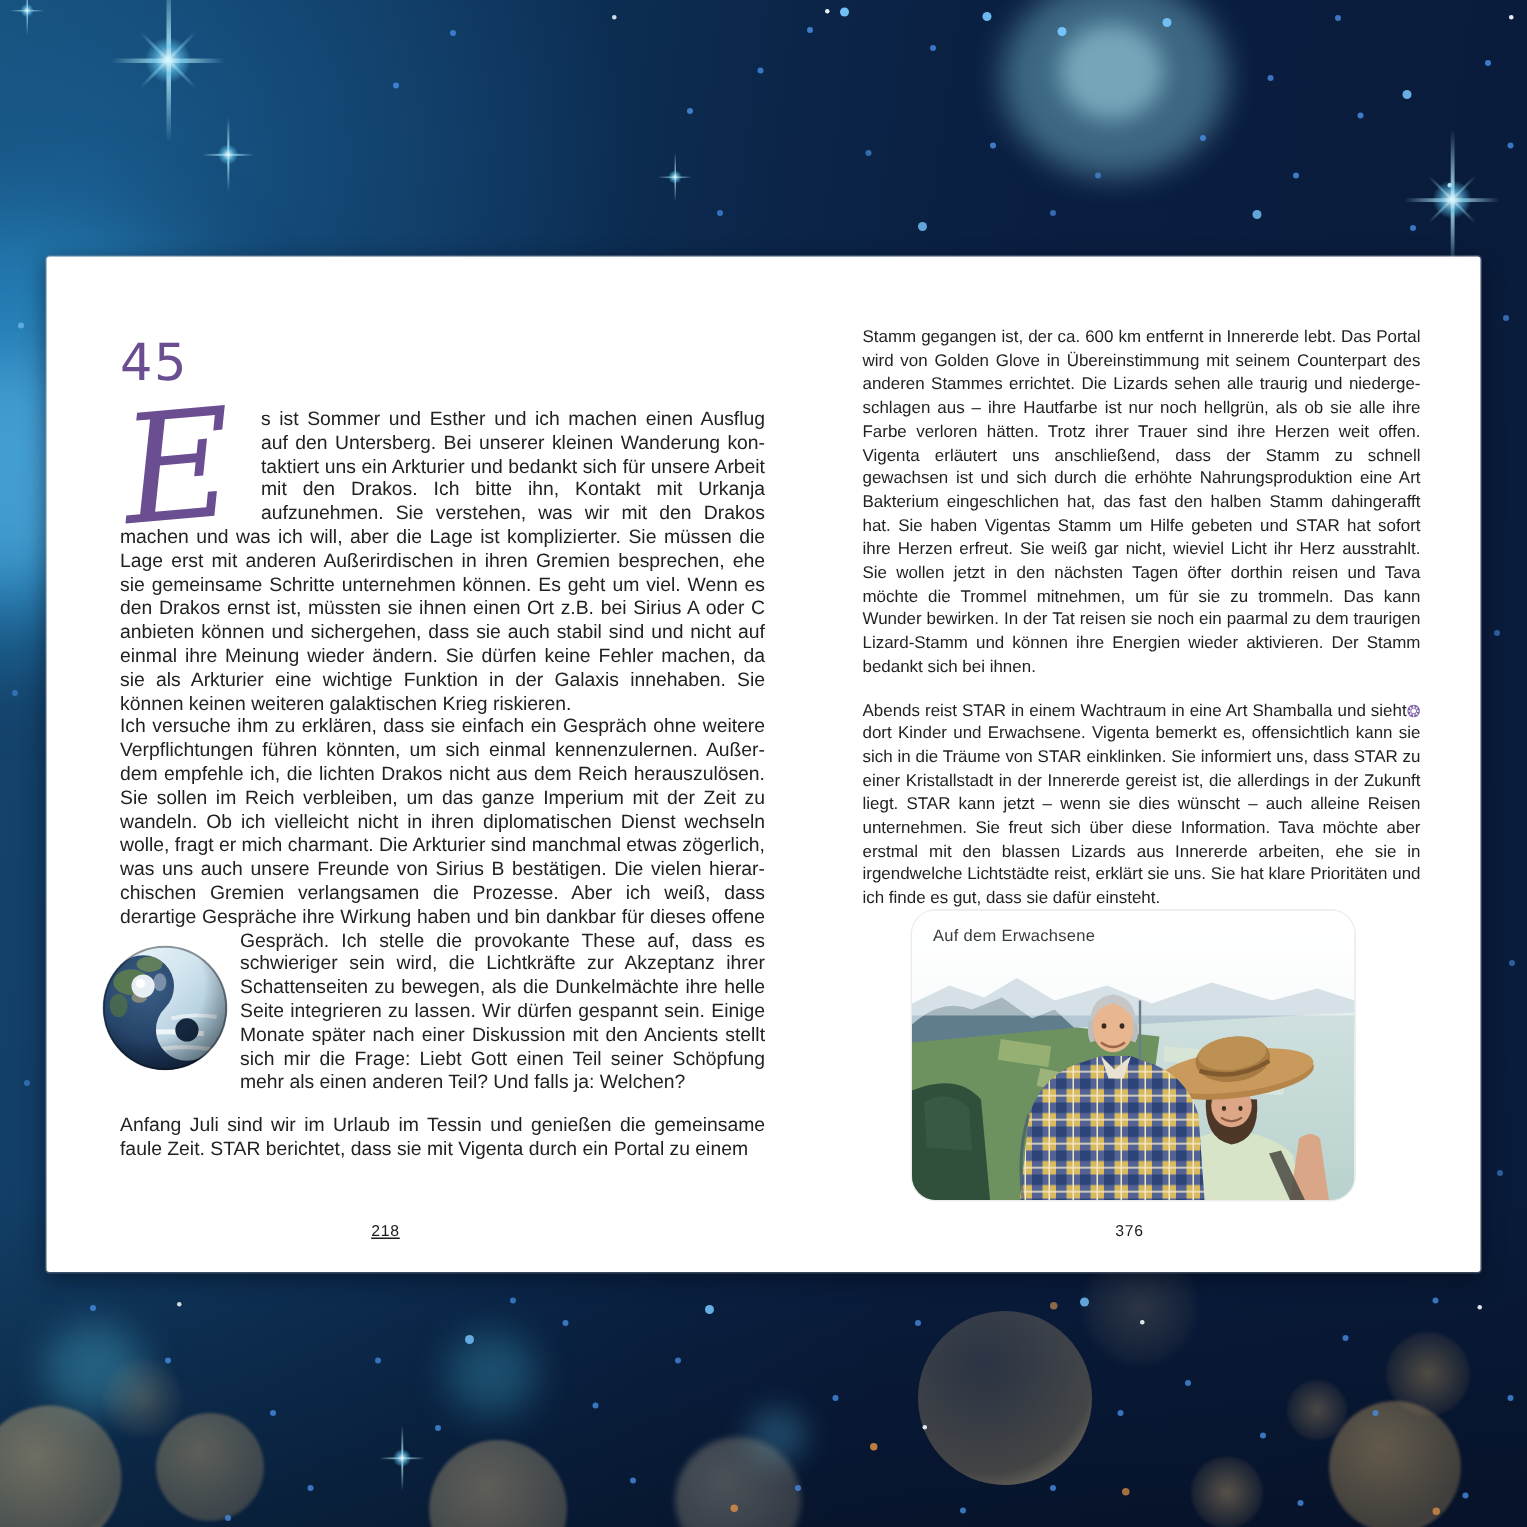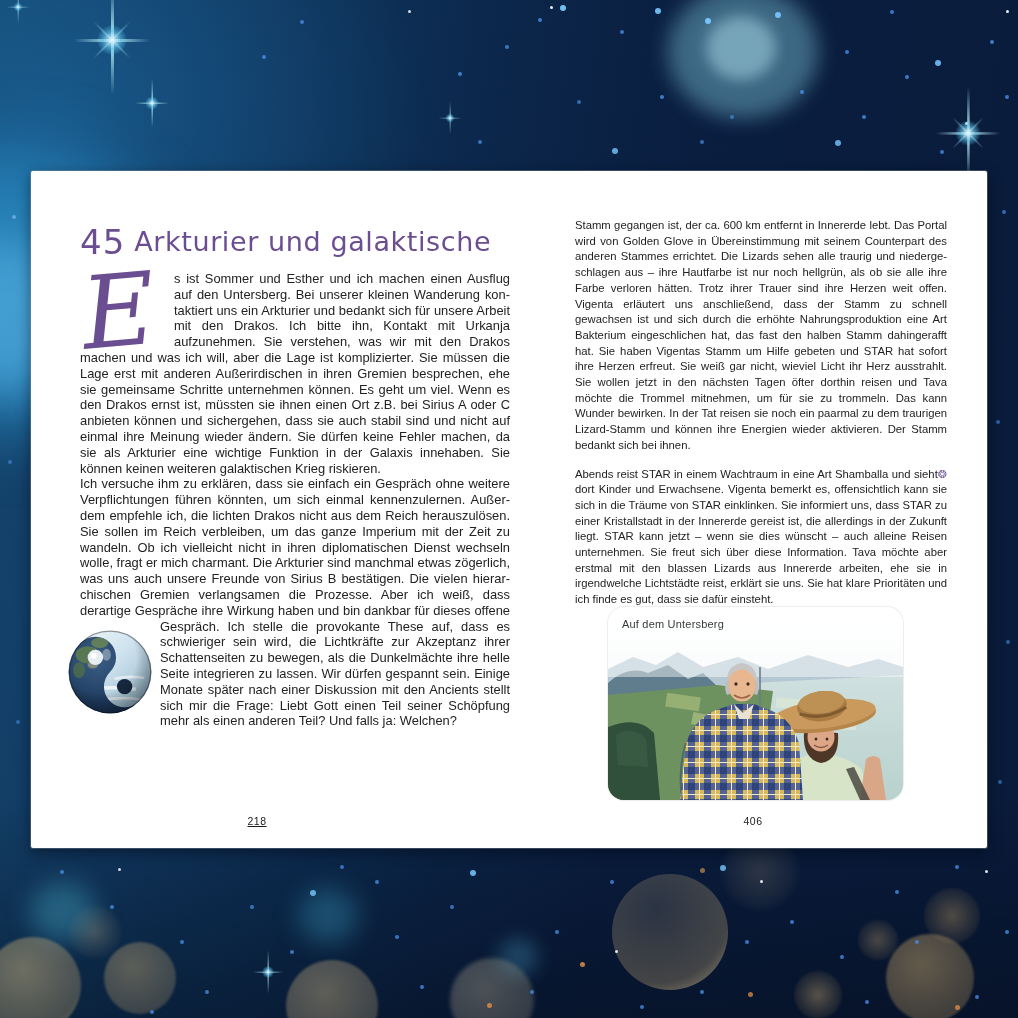--- a/index.html
+++ b/index.html
@@ -134,21 +134,21 @@
     <i class="h"></i>
     <b></b>
   </div>
 
 <div class="sheet">
 
   <div class="col col-left">
     <div class="chapter">
       <span class="ch-num">45</span>
       <span class="ch-title">
-        <span>Arkturier und galaktische</span><br>
+        <br>
       </span>
     </div>
     <p>
       <span class="dropcap">E</span><span>s ist Sommer und Esther und ich machen einen Ausflug auf den Untersberg. Bei unserer kleinen Wanderung kon­taktiert uns ein Arkturier und bedankt sich für unsere Arbeit mit den Drakos. Ich bitte ihn, Kontakt mit Urkanja aufzunehmen. Sie verstehen, was wir mit den Drakos machen und was ich will, aber die Lage ist komplizierter. Sie müssen die Lage erst mit anderen Außerirdischen in ihren Gremien besprechen, ehe sie gemeinsame Schritte unternehmen können. Es geht um viel. Wenn es den Drakos ernst ist, müssten sie ihnen einen Ort z.B. bei Sirius A oder C anbieten können und sichergehen, dass sie auch stabil sind und nicht auf einmal ihre Meinung wieder ändern. Sie dürfen keine Fehler machen, da sie als Arkturier eine wichtige Funktion in der Galaxis innehaben. Sie können keinen weiteren galaktischen Krieg riskieren.</span>
     </p>
     <p>
       <span class="indent">Ich versuche ihm zu erklären, dass sie einfach ein Gespräch ohne weitere Verpflichtungen führen könnten, um sich einmal kennenzulernen. Außer­dem empfehle ich, die lichten Drakos nicht aus dem Reich herauszulösen. Sie sollen im Reich verbleiben, um das ganze Imperium mit der Zeit zu wandeln. Ob ich vielleicht nicht in ihren diplomatischen Dienst wechseln wolle, fragt er mich charmant. Die Arkturier sind manchmal etwas zögerlich, was uns auch unsere Freunde von Sirius B bestätigen. Die vielen hierar­chischen Gremien verlangsamen die Prozesse. Aber ich weiß, dass derartige Gespräche ihre Wirkung haben und bin dankbar für dieses offene Gespräch.</span>
       <span class="yy-float">
         <svg width="86" height="100" viewBox="0 0 100 100">
           <defs>
@@ -184,20 +184,21 @@
           </g>
           <circle cx="33" cy="33" r="9" fill="#e6eef3"></circle>
           <circle cx="31" cy="31" r="3.5" fill="#ffffff"></circle>
           <circle cx="67" cy="67" r="9" fill="#16283f"></circle>
           <circle cx="50" cy="50" r="48" fill="url(#yyShade)"></circle>
           <circle cx="50" cy="50" r="47.5" fill="none" stroke="rgba(5,10,18,.4)" stroke-width="1.6"></circle>
         </svg>
       </span>
       <span>Ich stelle die provokante These auf, dass es schwieriger sein wird, die Lichtkräfte zur Akzeptanz ihrer Schattenseiten zu bewegen, als die Dunkelmächte ihre helle Seite inte­grieren zu lassen. Wir dürfen gespannt sein. Einige Monate später nach einer Diskussion mit den Ancients stellt sich mir die Frage: Liebt Gott einen Teil seiner Schöpfung mehr als einen anderen Teil? Und falls ja: Welchen?</span>
     </p>
+    <p class="p-gap">Anfang Juli sind wir im Urlaub im Tessin und genießen die gemeinsame faule Zeit. STAR berichtet, dass sie mit Vigenta durch ein Portal zu einem</p>
   </div>
 
   <div class="col col-right">
     <p>Stamm gegangen ist, der ca. 600 km entfernt in Innererde lebt. Das Portal wird von Golden Glove in Übereinstimmung mit seinem Counterpart des anderen Stammes errichtet. Die Lizards sehen alle traurig und niederge­schlagen aus – ihre Hautfarbe ist nur noch hellgrün, als ob sie alle ihre Farbe verloren hätten. Trotz ihrer Trauer sind ihre Herzen weit offen. Vigenta erläutert uns anschließend, dass der Stamm zu schnell gewachsen ist und sich durch die erhöhte Nahrungsproduktion eine Art Bakterium eingeschli­chen hat, das fast den halben Stamm dahingerafft hat. Sie haben Vigentas Stamm um Hilfe gebeten und STAR hat sofort ihre Herzen erfreut. Sie weiß gar nicht, wieviel Licht ihr Herz ausstrahlt. Sie wollen jetzt in den nächsten Tagen öfter dorthin reisen und Tava möchte die Trommel mitnehmen, um für sie zu trommeln. Das kann Wunder bewirken. In der Tat reisen sie noch ein paarmal zu dem traurigen Lizard-Stamm und können ihre Energien wieder aktivieren. Der Stamm bedankt sich bei ihnen.</p>
     <p class="p-gap">
       <span class="ornament">❂</span>
       <span>Abends reist STAR in einem Wachtraum in eine Art Shamballa und sieht dort Kinder und Erwachsene. Vigenta bemerkt es, offensichtlich kann sie sich in die Träume von STAR einklinken. Sie informiert uns, dass STAR zu einer Kristallstadt in der Innererde gereist ist, die allerdings in der Zukunft liegt. STAR kann jetzt – wenn sie dies wünscht – auch alleine Reisen unter­nehmen. Sie freut sich über diese Information. Tava möchte aber erstmal mit den blassen Lizards aus Innererde arbeiten, ehe sie in irgendwelche Lichtstädte reist, erklärt sie uns. Sie hat klare Prioritäten und ich finde es gut, dass sie dafür einsteht.</span>
     </p>
   </div>
 
@@ -262,18 +263,18 @@
         <path d="M119,74 Q119,58 134,56 Q149,58 149,75 Q142,63 134,62 Q125,63 119,74 Z" fill="#c6c6c6"></path>
         <path d="M118,74 Q116,82 119,88 L122,87 Q120,80 121,74 Z" fill="#bdbdbd"></path>
         <path d="M150,75 Q152,82 149,88 L146,87 Q148,80 147,75 Z" fill="#bdbdbd"></path>
         <path d="M126,88 Q134,94 142,88" stroke="#9c6548" stroke-width="1.6" fill="none"></path>
         <ellipse cx="128" cy="77" rx="1.6" ry="1.8" fill="#3a2a20"></ellipse>
         <ellipse cx="140" cy="77" rx="1.6" ry="1.8" fill="#3a2a20"></ellipse>
         <path d="M78,136 Q70,160 74,193" stroke="#2e4478" stroke-width="2" fill="none" opacity=".5"></path>
       </g>
       <rect x="0" y="0" width="295" height="34" fill="#ffffff" opacity=".55"></rect>
     </svg>
-    <div class="photo-caption">Auf dem Untersberg</div>
+    <div class="photo-caption">Auf dem Erwachsene</div>
   </div>
 
   <div class="pageno pageno-left">218</div>
-  <div class="pageno pageno-right">406</div>
+  <div class="pageno pageno-right">376</div>
 </div>
 
 </body></html>

